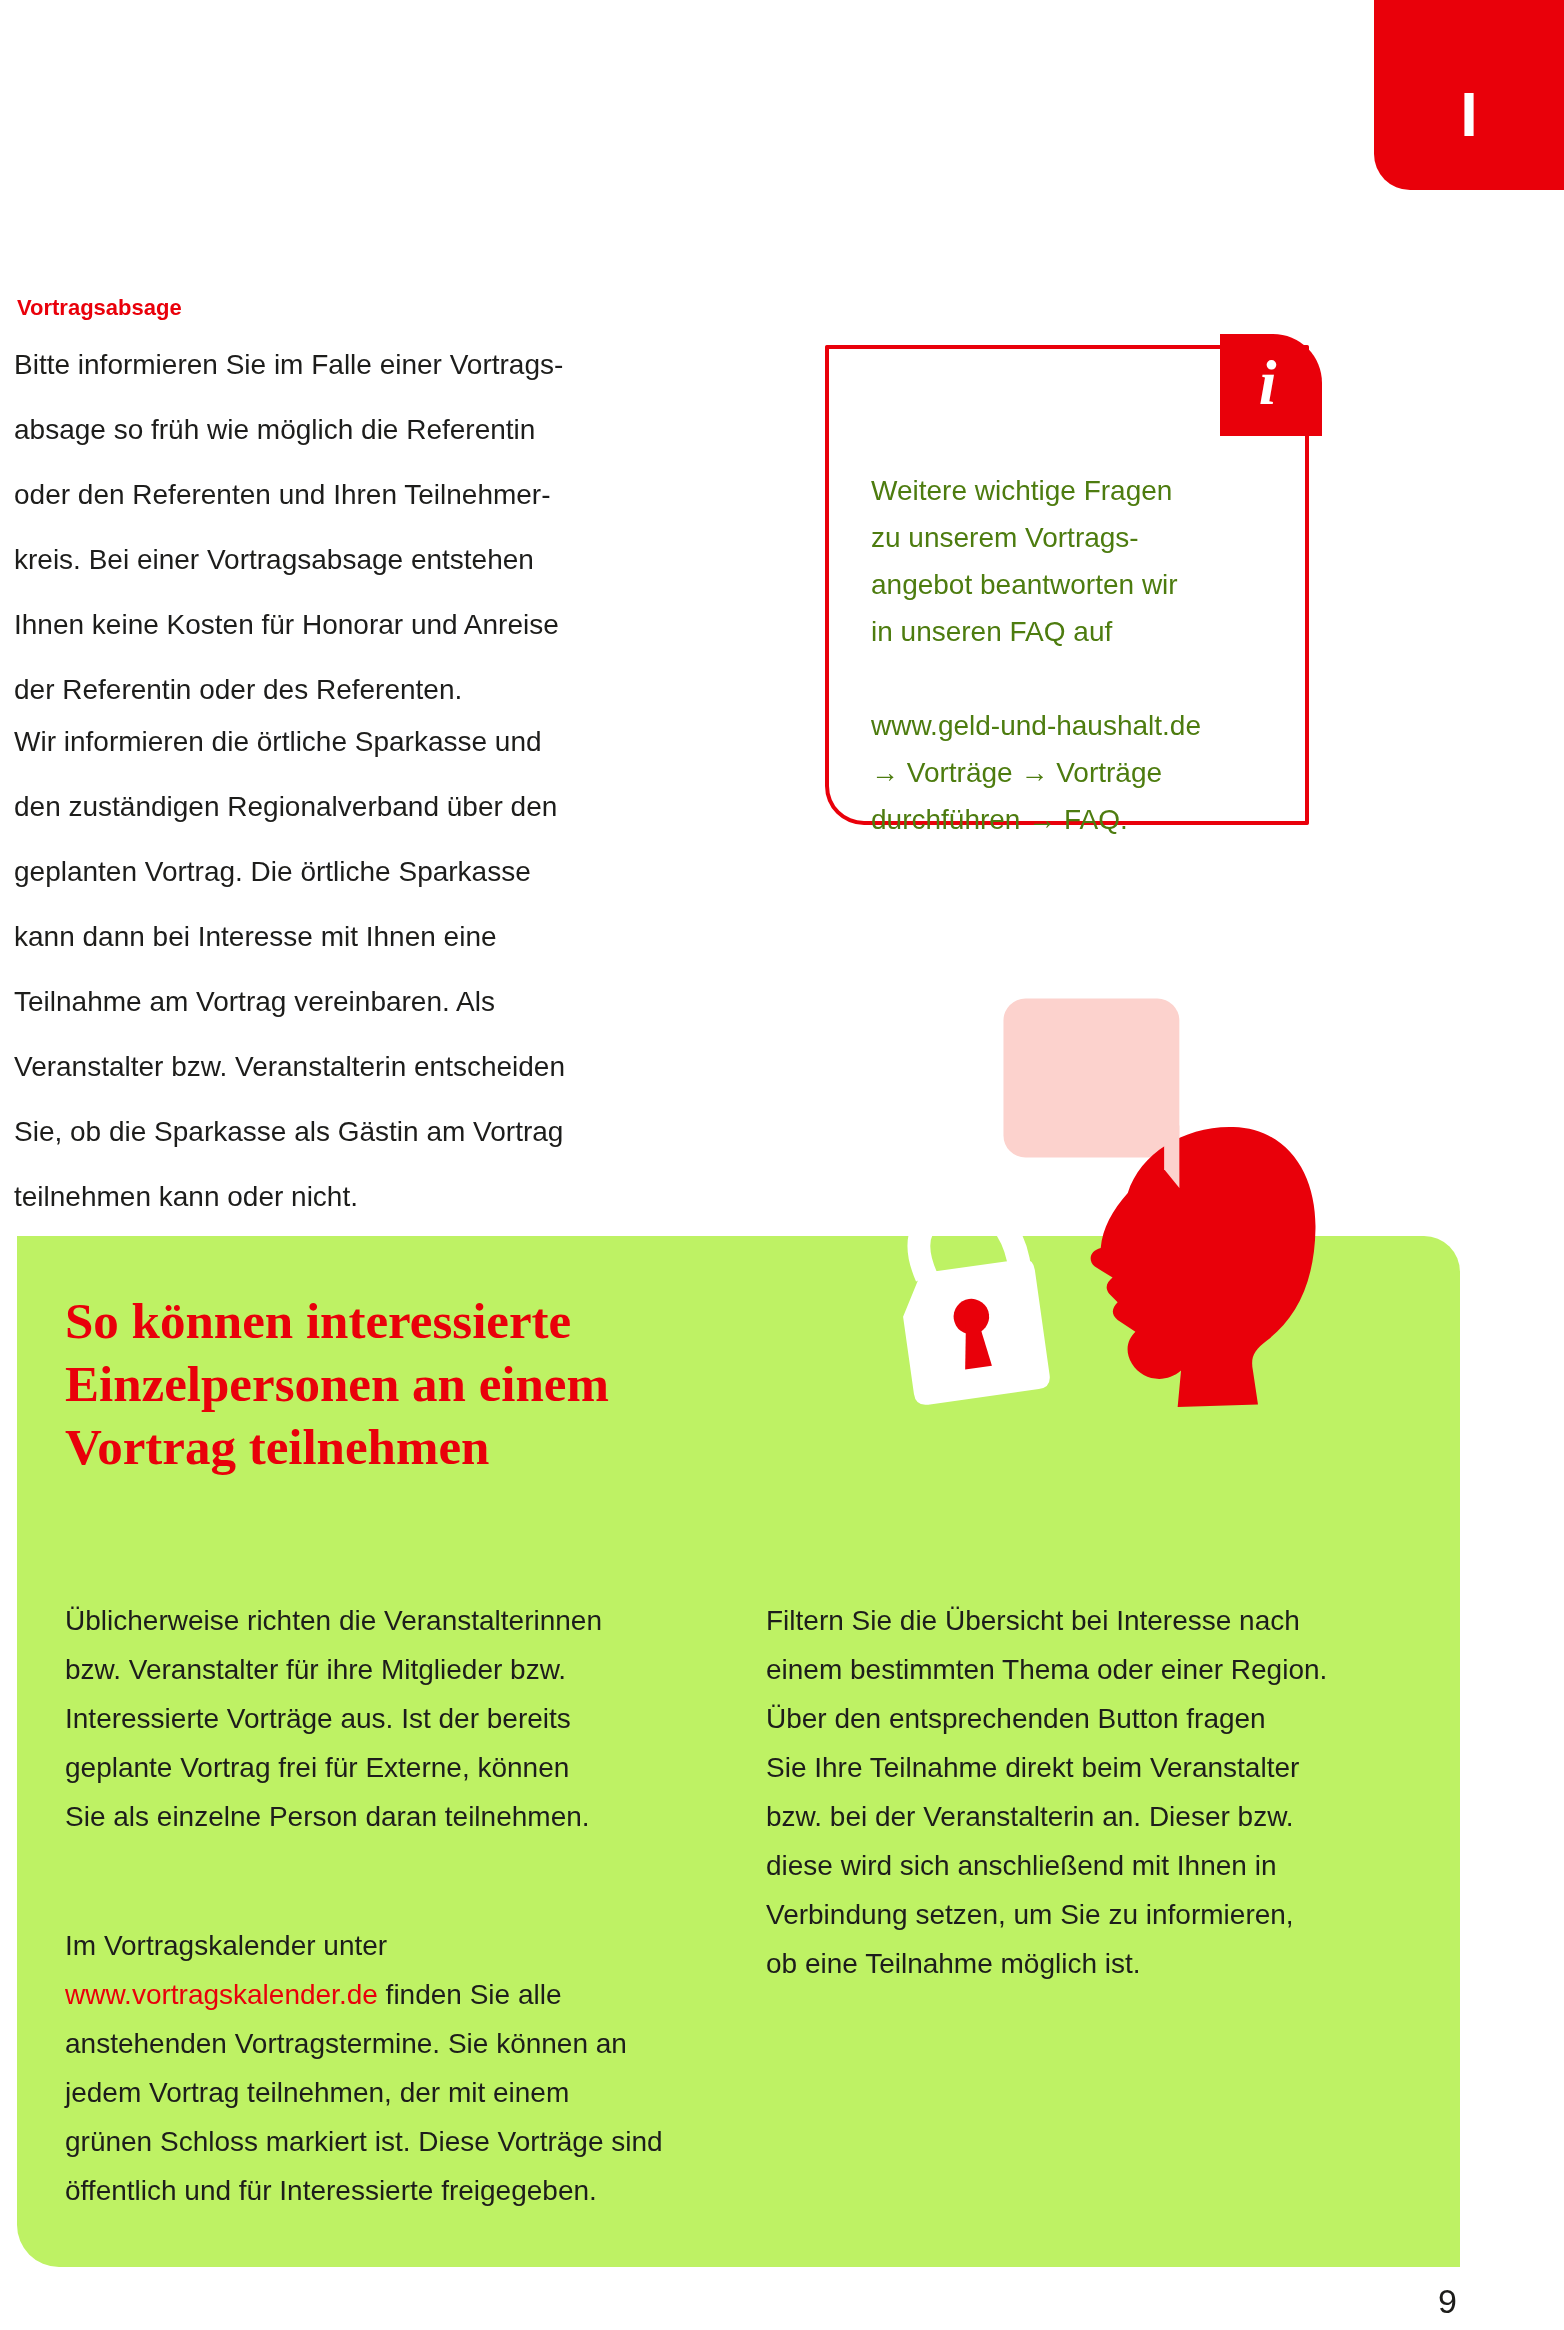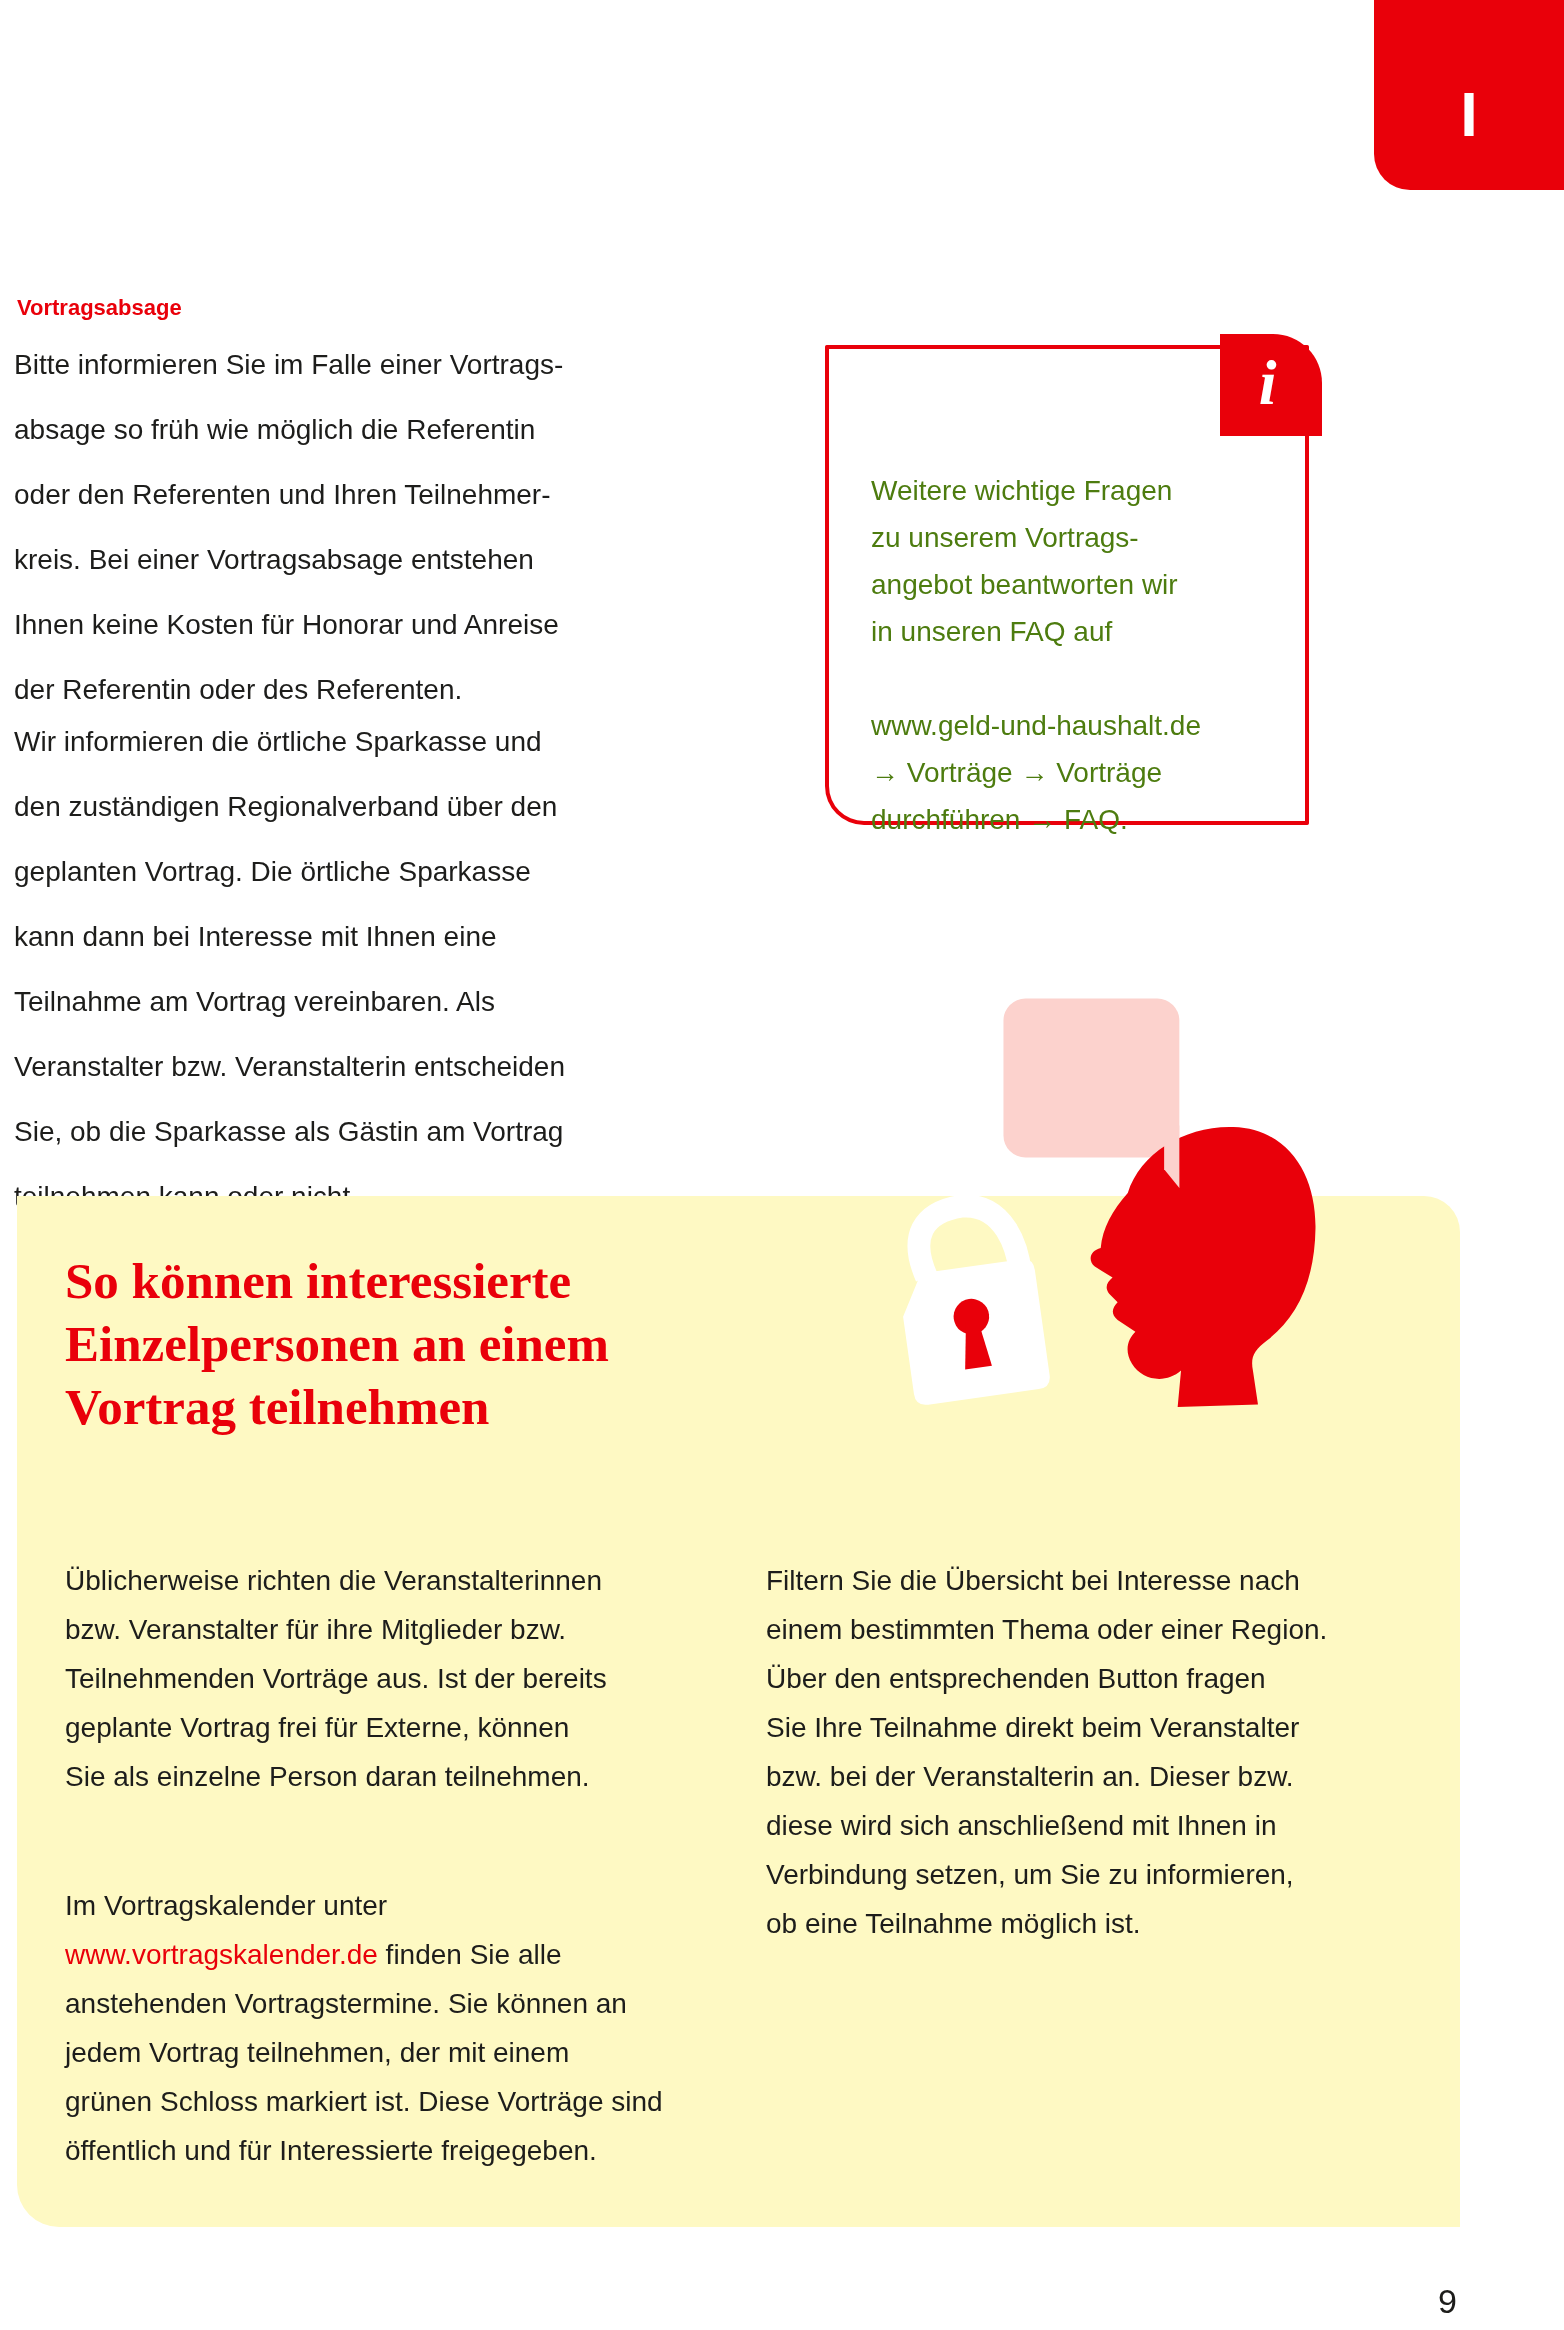--- a/index.html
+++ b/index.html
@@ -48,22 +48,22 @@
     color:#ffffff; font-family:"Liberation Serif", serif;
     font-style:italic; font-weight:bold; font-size:64px; line-height:1;
   }
   .info-text {
     position:absolute; left:42px; top:71px; width:406px;
     color:#4d7c0f; font-size:28px; line-height:47px; white-space:pre-line;
   }
   .info-text-bold { font-weight:normal; }
   
   .pink-panel {
-    position:absolute; left:17px; top:1196px; width:1443px; height:1031px;
-    background:#fef9c3; border-radius:0 36px 0 42px;text-decoration:underline;
+    position:absolute; left:17px; top:1236px; width:1443px; height:1031px;
+    background:#bef264; border-radius:0 36px 0 42px;text-decoration:underline;
   }
   .panel-title {
     position:absolute; left:48px; top:54px;
     color:#e9000a; font-family:"Liberation Serif", serif; font-weight:bold;
     font-size:51px; line-height:63px; white-space:pre-line;
   }
   .panel-col {
     position:absolute; top:311px;
     font-size:28px; line-height:49px; white-space:pre-line;
   }
@@ -122,21 +122,21 @@
   </div>
 
   <div class="pink-panel">
     <div class="panel-title">So können interessierte
 Einzelpersonen an einem
 Vortrag teilnehmen</div>
 
     <div class="panel-col panel-col-left">
       <div>Üblicherweise richten die Veranstalterinnen
 bzw. Veranstalter für ihre Mitglieder bzw.
-Teilnehmenden Vorträge aus. Ist der bereits
+Interessierte Vorträge aus. Ist der bereits
 geplante Vortrag frei für Externe, können
 Sie als einzelne Person daran teilnehmen.</div>
       <div class="panel-para-gap-left"><span>Im Vortragskalender unter
 </span><span class="text-link">www.vortragskalender.de</span><span> finden Sie alle
 anstehenden Vortragstermine. Sie können an
 jedem Vortrag teilnehmen, der mit einem
 grünen Schloss markiert ist. Diese Vorträge sind
 öffentlich und für Interessierte freigegeben.</span></div>
     </div>
 

